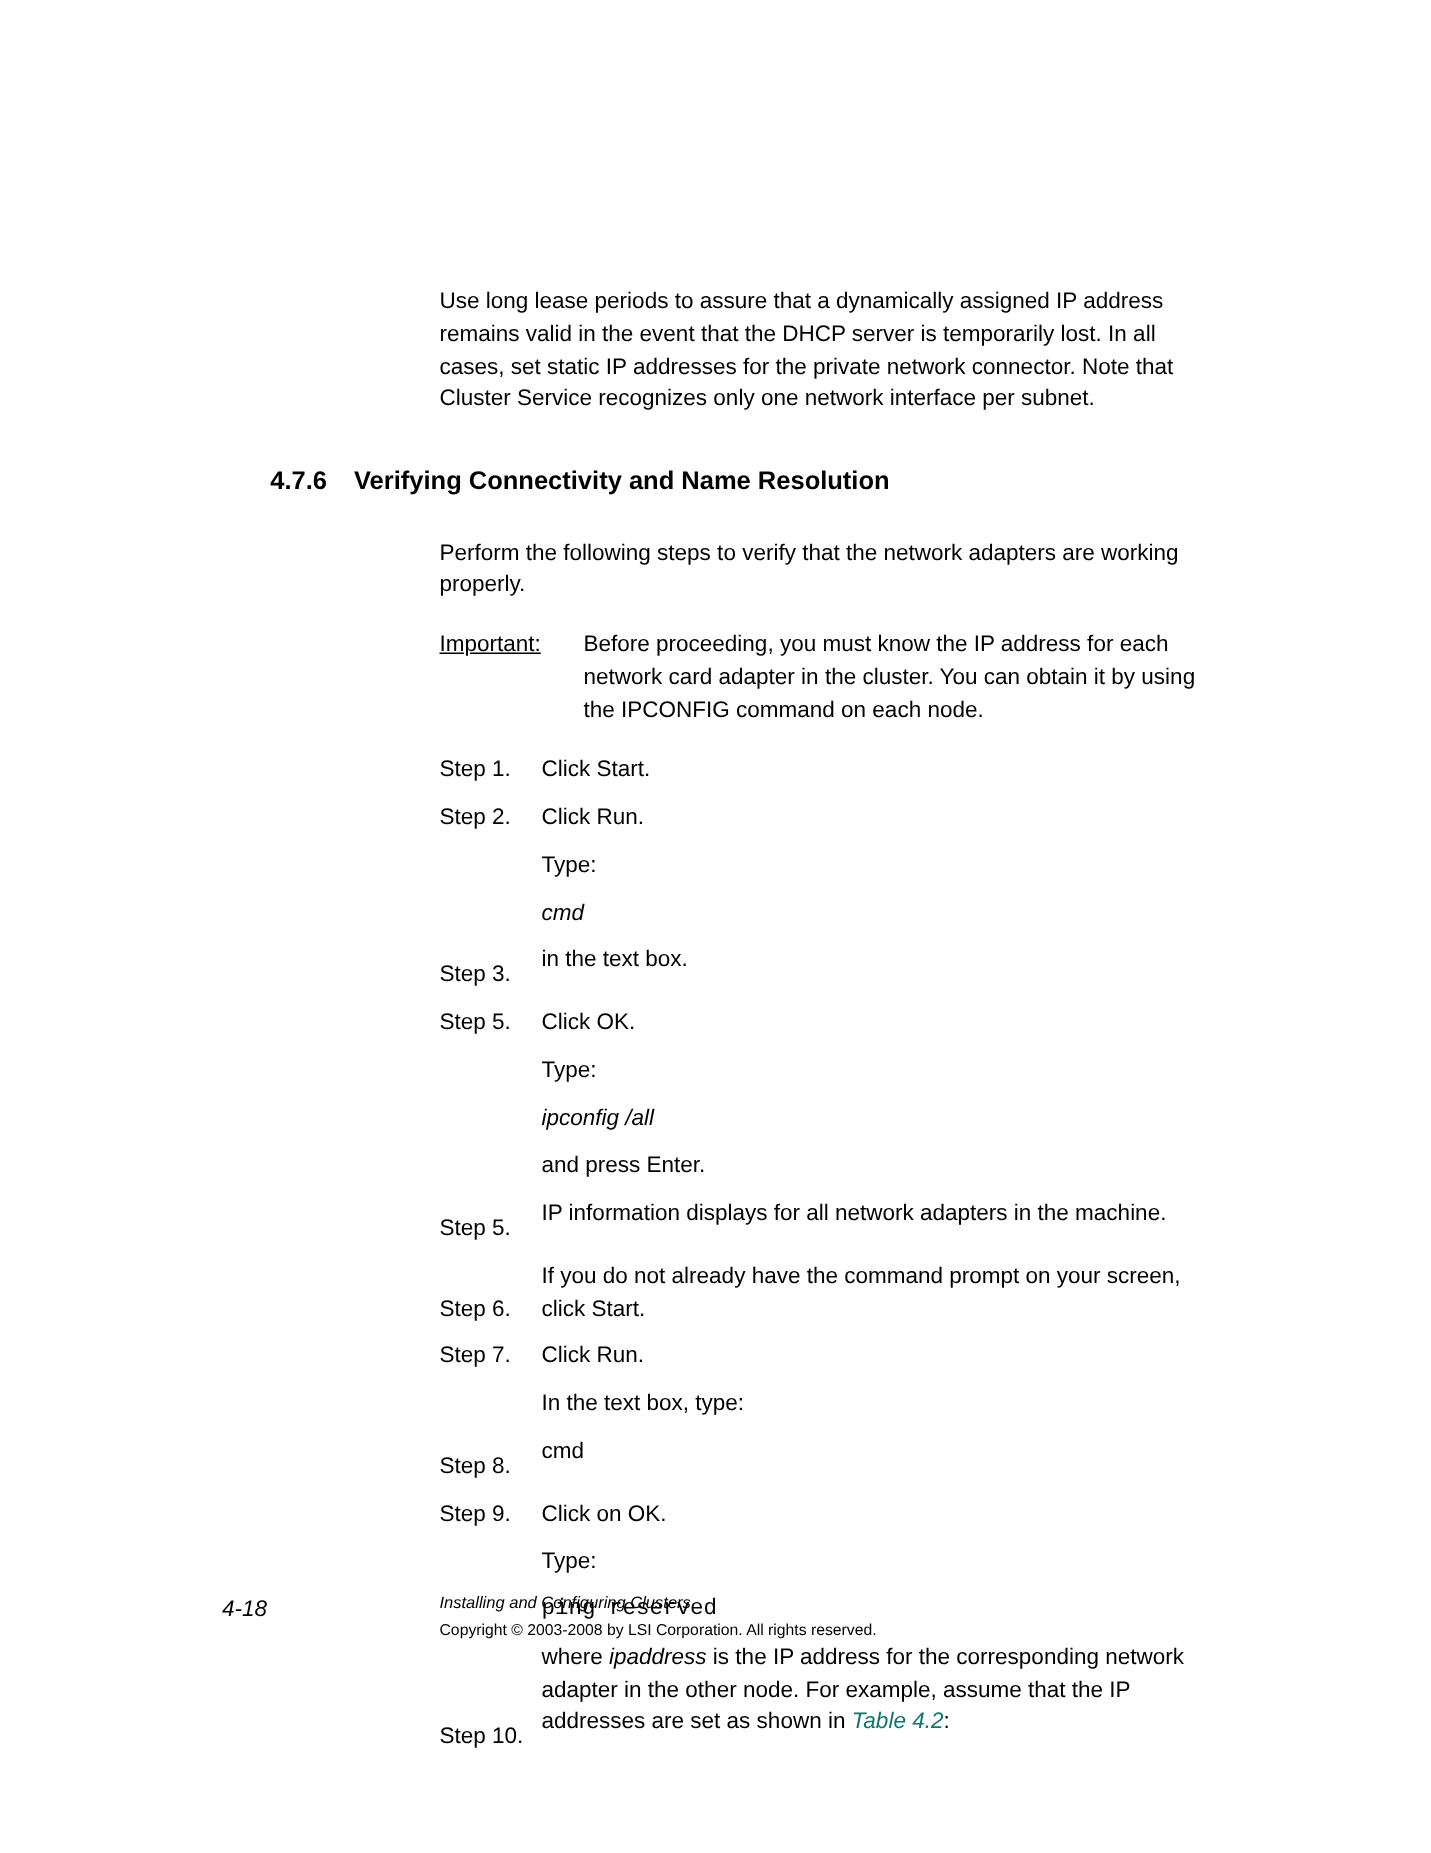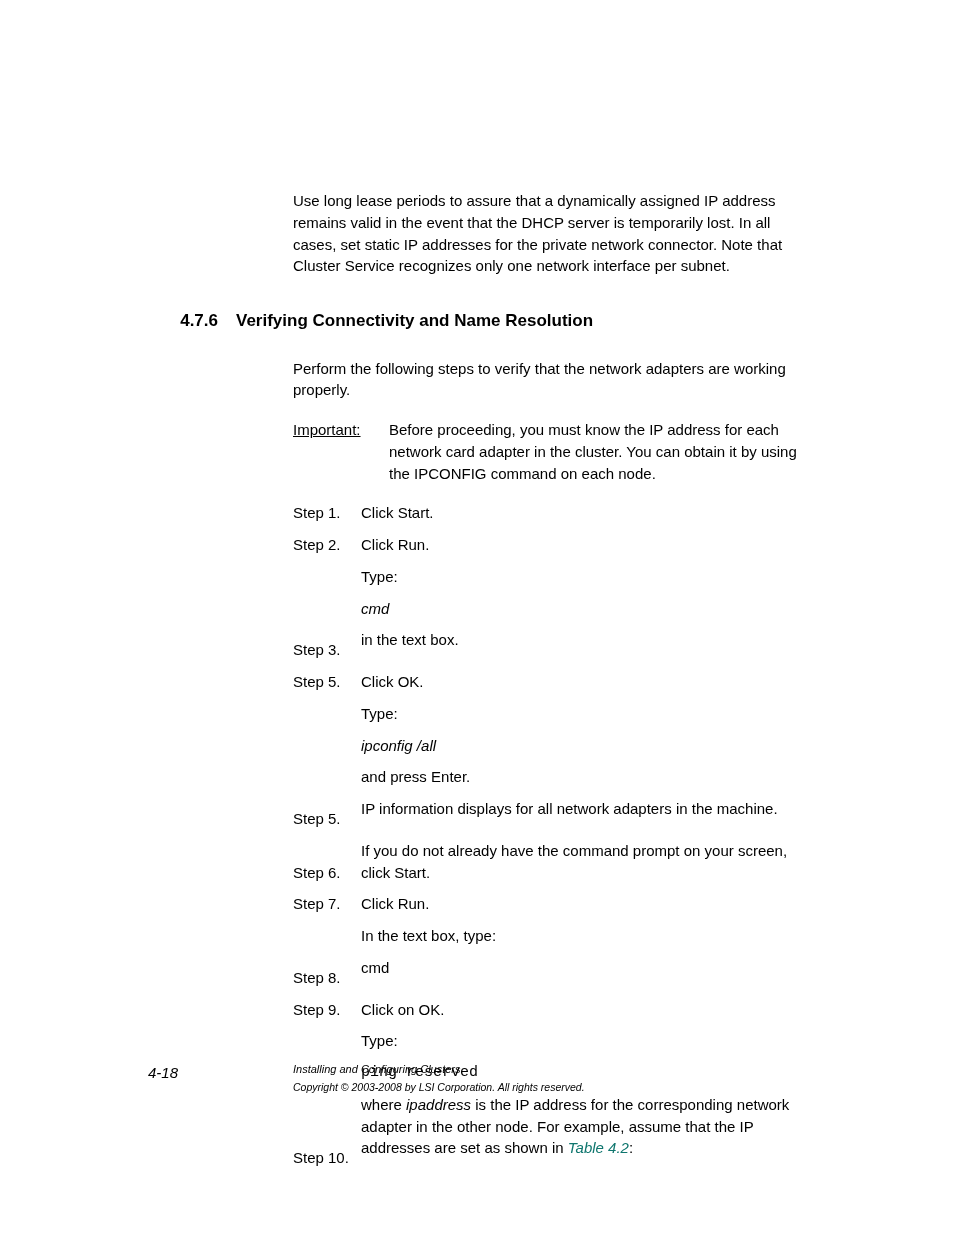--- a/index.html
+++ b/index.html
@@ -91,21 +91,20 @@
     font-size: 15px;
   }
   .footer-text {
     flex: 1;
   }
   .footer-title {
     font-style: italic;
     font-size: 11px;
   }
   .copyright {
-    font-style: italic;
     font-size: 10.5px;
     margin-top: 2px;
   }
 </style>
 </head>
 <body>
 
 <div class="page">
 
   <div class="intro-paragraph">Use long lease periods to assure that a dynamically assigned IP address remains valid in the event that the DHCP server is temporarily lost. In all cases, set static IP addresses for the private network connector. Note that Cluster Service recognizes only one network interface per subnet.</div>

